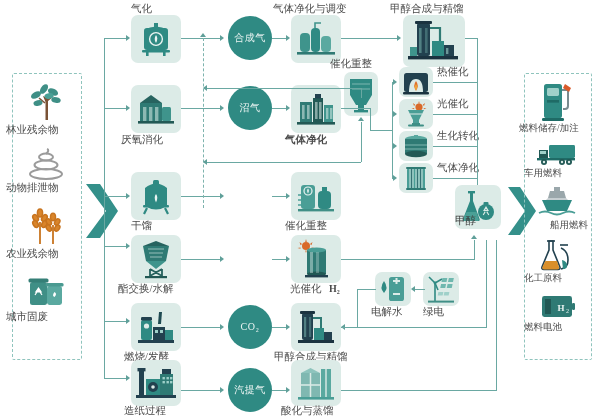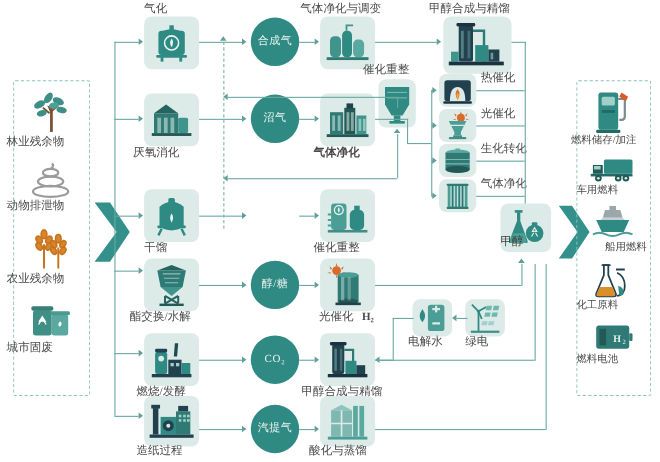--- a/index.html
+++ b/index.html
@@ -245,21 +245,20 @@
   <div class="h" style="left:181px;top:327px;width:39px;"></div>
   <div class="ah" style="left:220px;top:324px;"></div>
   <div class="h" style="left:181px;top:390px;width:39px;"></div>
   <div class="ah" style="left:220px;top:387px;"></div>
 
   <div class="v dash" style="left:203px;top:38px;height:170px;"></div>
   <div class="av up" style="left:200px;top:33px;"></div>
 
   <div class="circ" style="left:228px;top:16px;width:44px;height:44px;">合成气</div>
   <div class="circ" style="left:228px;top:86px;width:44px;height:44px;">沼气</div>
-  <div class="circ" style="left:228px;top:237px;width:44px;height:44px;">醇/糖</div>
   <div class="circ" style="left:228px;top:368px;width:44px;height:44px;">汽提气</div>
   <div class="circ" style="left:228px;top:305px;width:44px;height:44px;">CO₂</div>
 
   <div class="h" style="left:272px;top:38px;width:14px;"></div>
   <div class="ah" style="left:286px;top:35px;"></div>
   <div class="h" style="left:272px;top:108px;width:14px;"></div>
   <div class="ah" style="left:286px;top:105px;"></div>
   <div class="h" style="left:272px;top:196px;width:14px;"></div>
   <div class="ah" style="left:286px;top:193px;"></div>
   <div class="h" style="left:272px;top:259px;width:14px;"></div>

